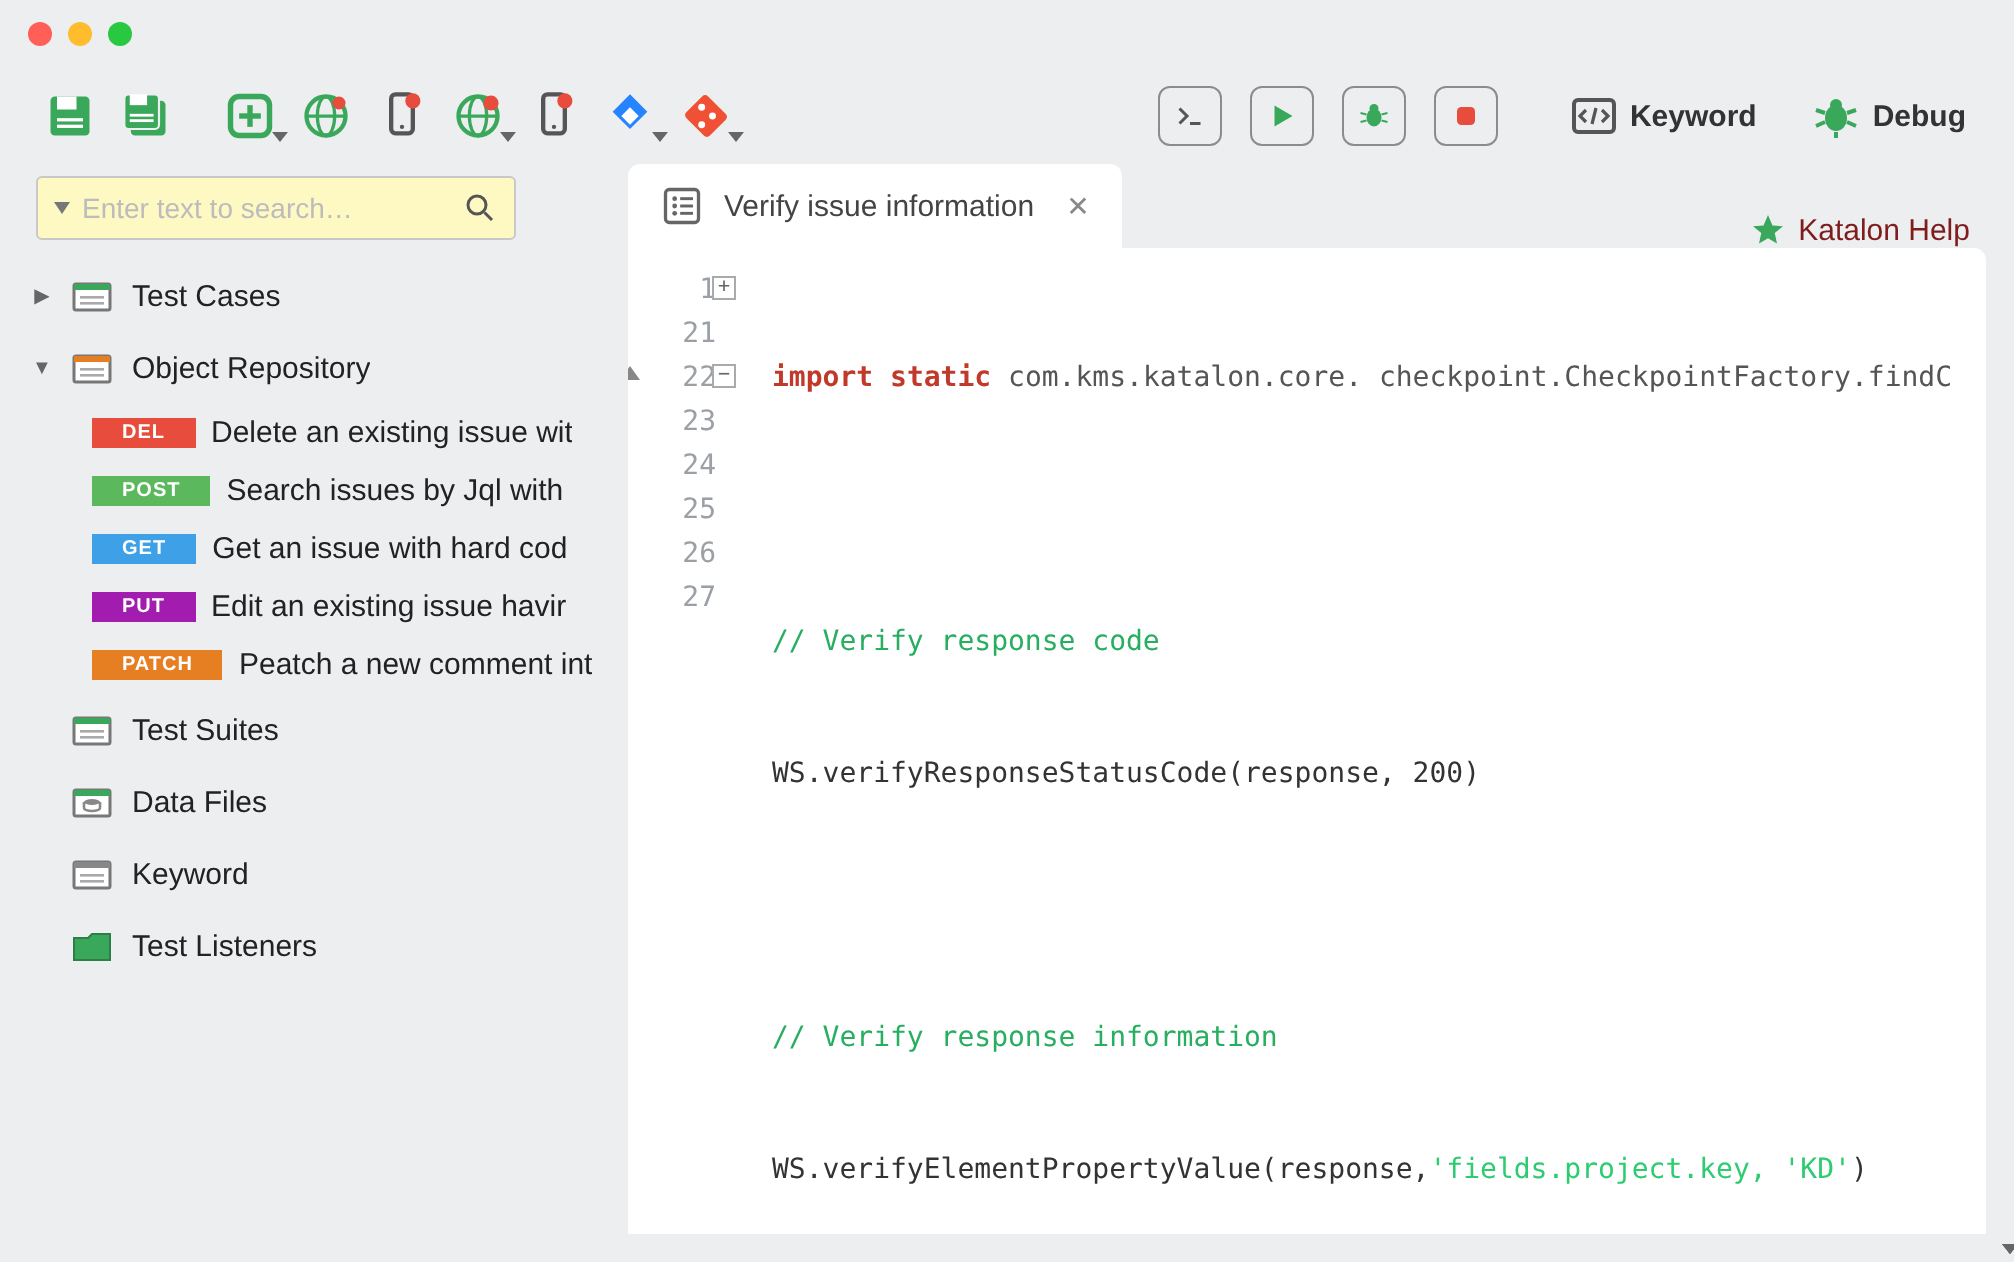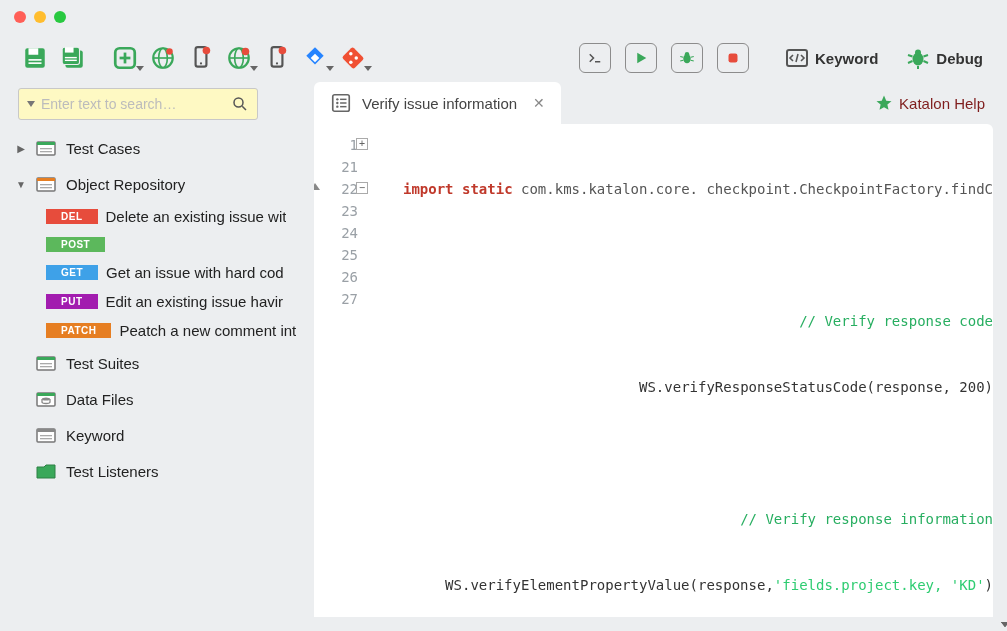--- a/index.html
+++ b/index.html
@@ -35,34 +35,34 @@
 .tree{display:flex;flex-direction:column;gap:0;}
 .tree-row{display:flex;align-items:center;gap:8px;padding:6px 2px;font-size:15px;color:#222;}
 .tree-row .twisty{width:10px;display:flex;justify-content:center;color:#666;font-size:10px;}
 .tree-row svg{width:24px;height:24px;flex-shrink:0;}
 .tree-row.child{padding-left:32px;}
 .badge{color:#fff;font-size:10px;font-weight:700;padding:2px 15px;min-width:40px;text-align:center;letter-spacing:0.5px;}
 .b-del{background:#e74c3c;} .b-post{background:#5cb85c;} .b-get{background:#3ea1e8;} .b-put{background:#a21caf;} .b-patch{background:#e67e22;}
 .tree-label{white-space:nowrap;overflow:hidden;text-overflow:ellipsis;}
 
 .main{flex:1;display:flex;flex-direction:column;min-width:0;}
-.main-head{display:flex;align-items:center;height:42px;}
+.main-head{display:flex;align-items:flex-end;height:42px;}
 .tab{display:flex;align-items:center;gap:10px;background:#fff;height:42px;padding:0 16px;border-radius:6px 6px 0 0;font-size:15px;color:#444;}
 .tab svg{width:22px;height:22px;}
 .tab .close{color:#888;font-size:14px;cursor:pointer;margin-left:6px;}
 .katalon-help{display:flex;align-items:center;gap:6px;color:#7f1d1d;font-size:15px;margin-right:8px;}
 .katalon-help svg{width:18px;height:18px;}
 
 .editor{background:#fff;border-radius:0 6px 0 0;flex:1;display:flex;flex-direction:column;min-height:0;overflow:hidden;}
 .code-area{display:flex;font-family:ui-monospace,SFMono-Regular,Menlo,Consolas,monospace;font-size:14px;line-height:22px;padding:10px 0 14px 0;}
 .gutter{width:50px;text-align:right;color:#9aa0a6;padding-right:6px;user-select:none;background:#fff;}
 .gutter .ln{height:22px;position:relative;}
 .fold{position:absolute;right:-10px;top:4px;width:12px;height:12px;border:1px solid #aaa;background:#fff;font-size:10px;line-height:10px;text-align:center;color:#666;}
 .code-lines{flex:1;padding-left:22px;white-space:pre;overflow:hidden;}
-.code-lines .cl{height:22px;text-align:right;}
+.code-lines .cl{height:22px;}
 .k-import{color:#c0392b;font-weight:bold;}
 .k-static{color:#c0392b;font-weight:bold;}
 .k-pkg{color:#555;}
 .k-comment{color:#27ae60;}
 .k-str{color:#2ecc71;}
 .k-call{color:#333;}
 </style>
 </head>
 <body>
 
@@ -240,20 +240,21 @@
           <span class="tree-label">Object Repository</span>
         </div>
 
         <div id="repo-children">
             <div class="tree-row child">
               <span class="badge b-del">DEL</span>
               <span class="tree-label">Delete an existing issue wit</span>
             </div>
             <div class="tree-row child">
               <span class="badge b-post">POST</span>
+              <span class="tree-label">Search issues by Jql with</span>
             </div>
             <div class="tree-row child">
               <span class="badge b-get">GET</span>
               <span class="tree-label">Get an issue with hard cod</span>
             </div>
             <div class="tree-row child">
               <span class="badge b-put">PUT</span>
               <span class="tree-label">Edit an existing issue havir</span>
             </div>
             <div class="tree-row child">

